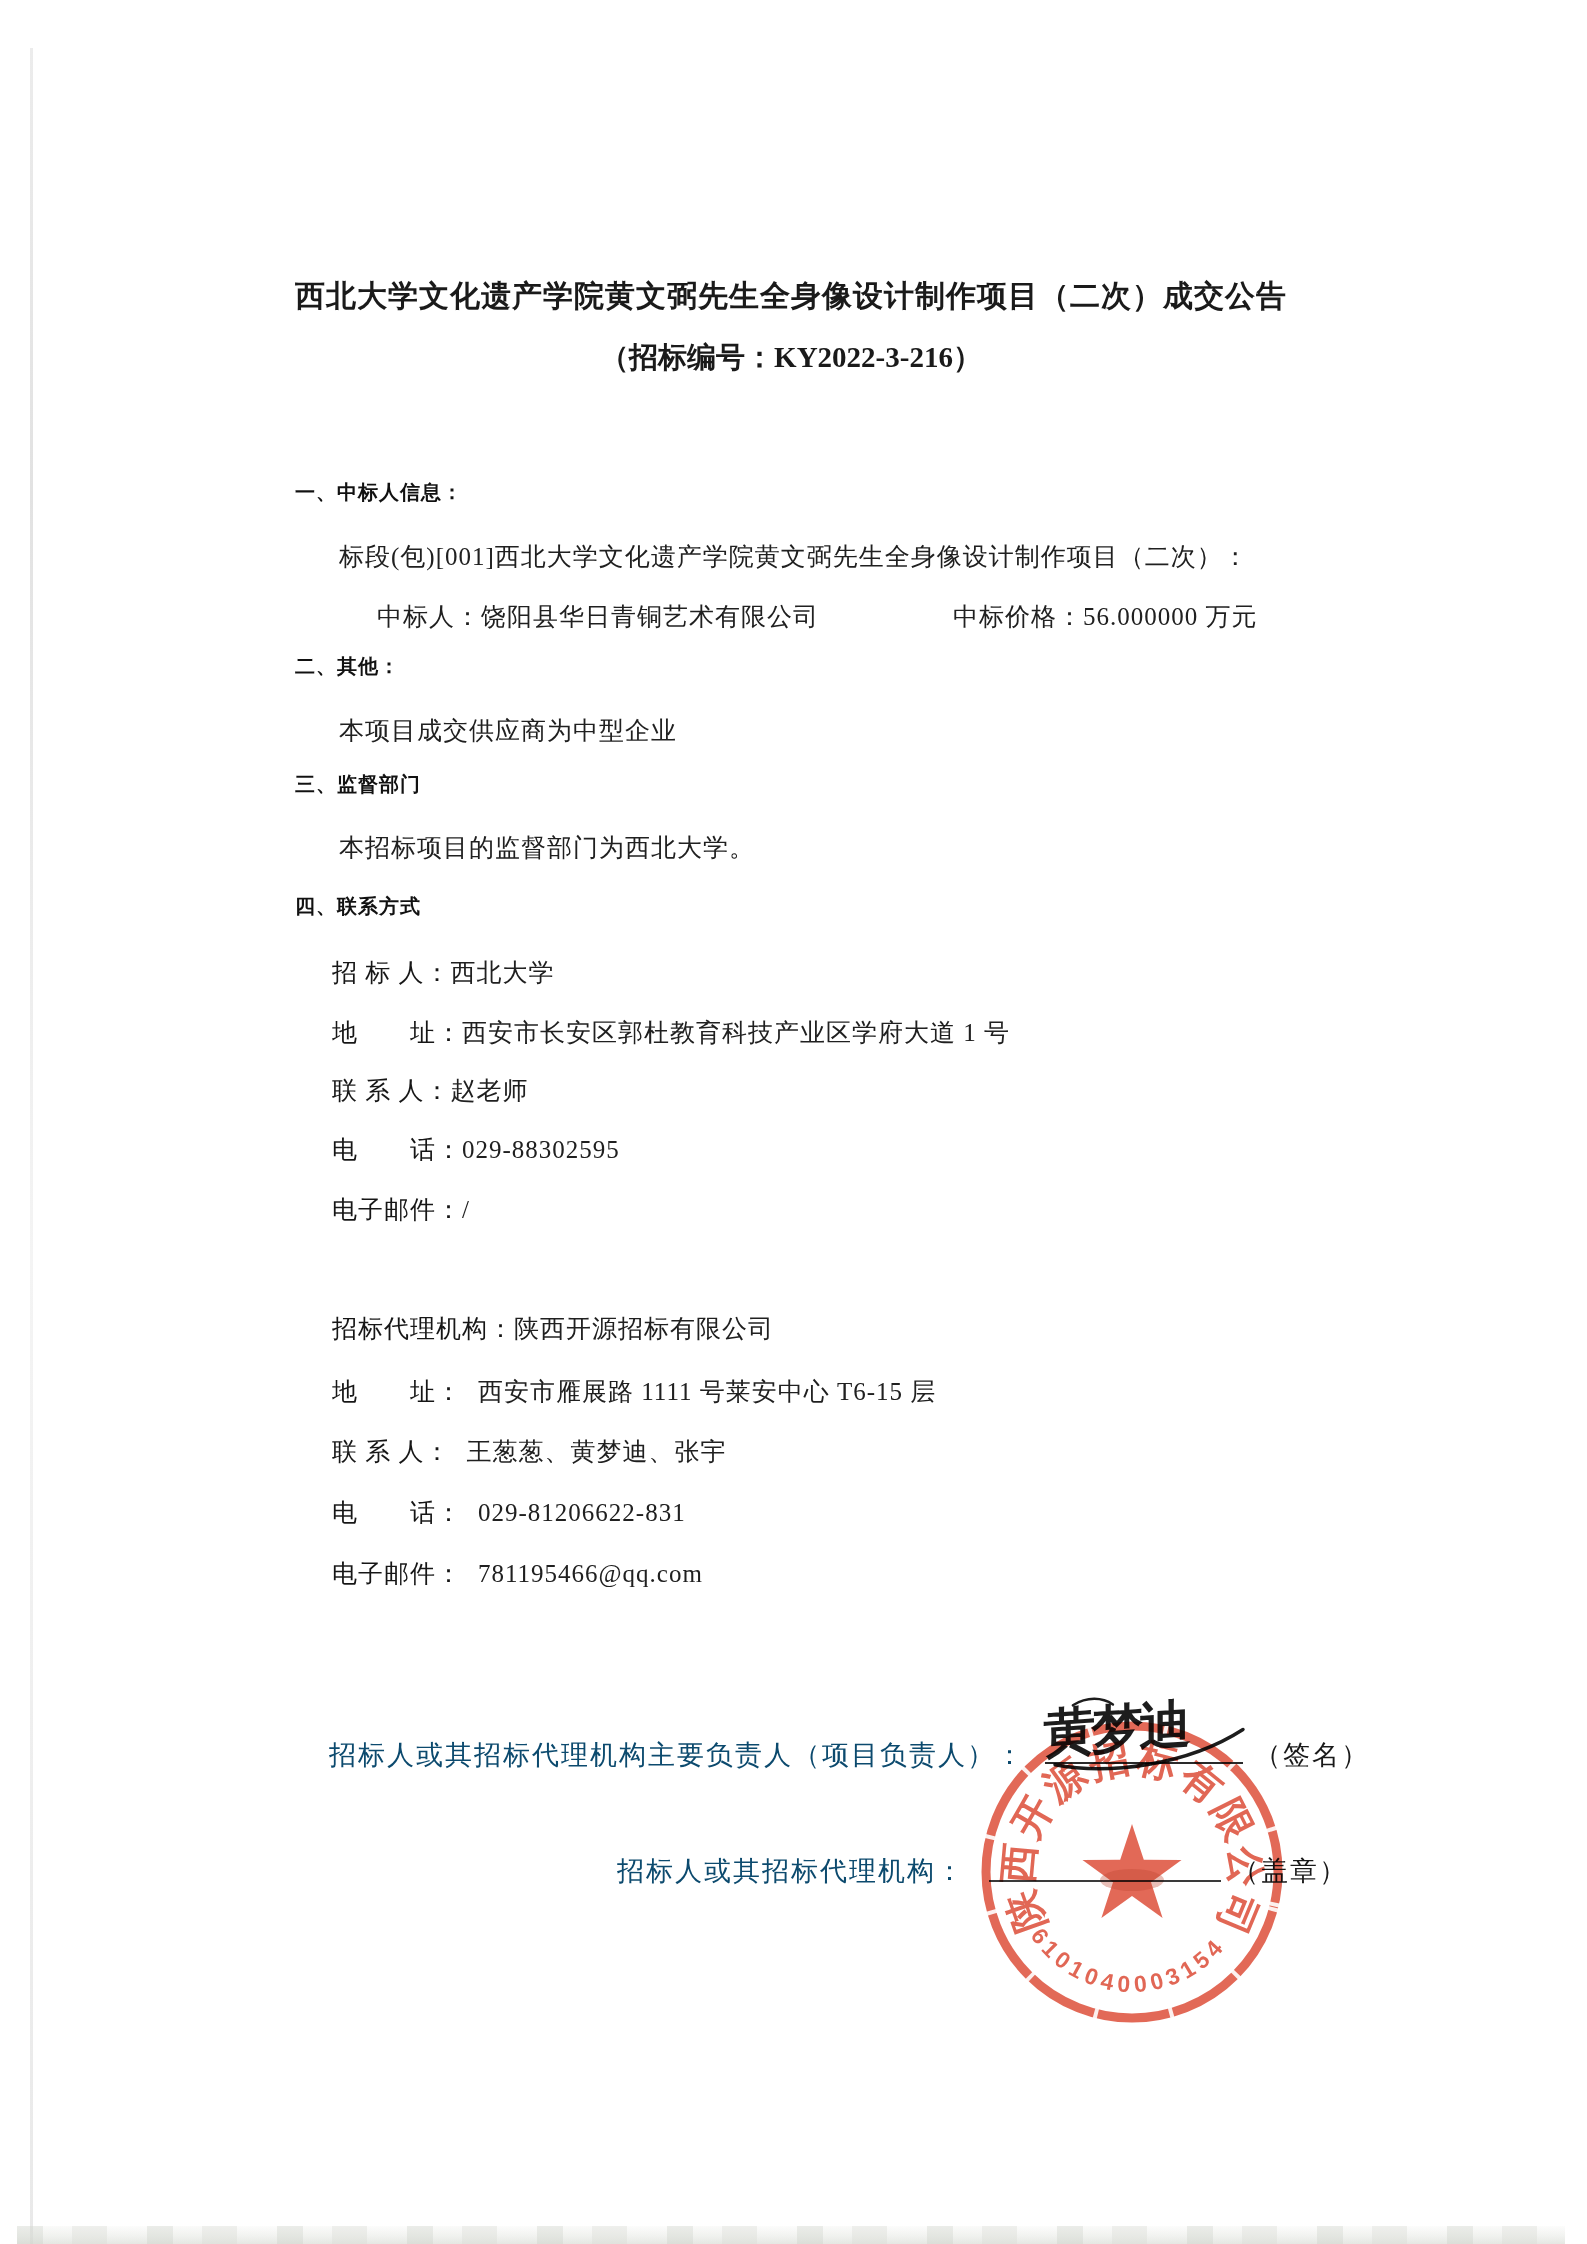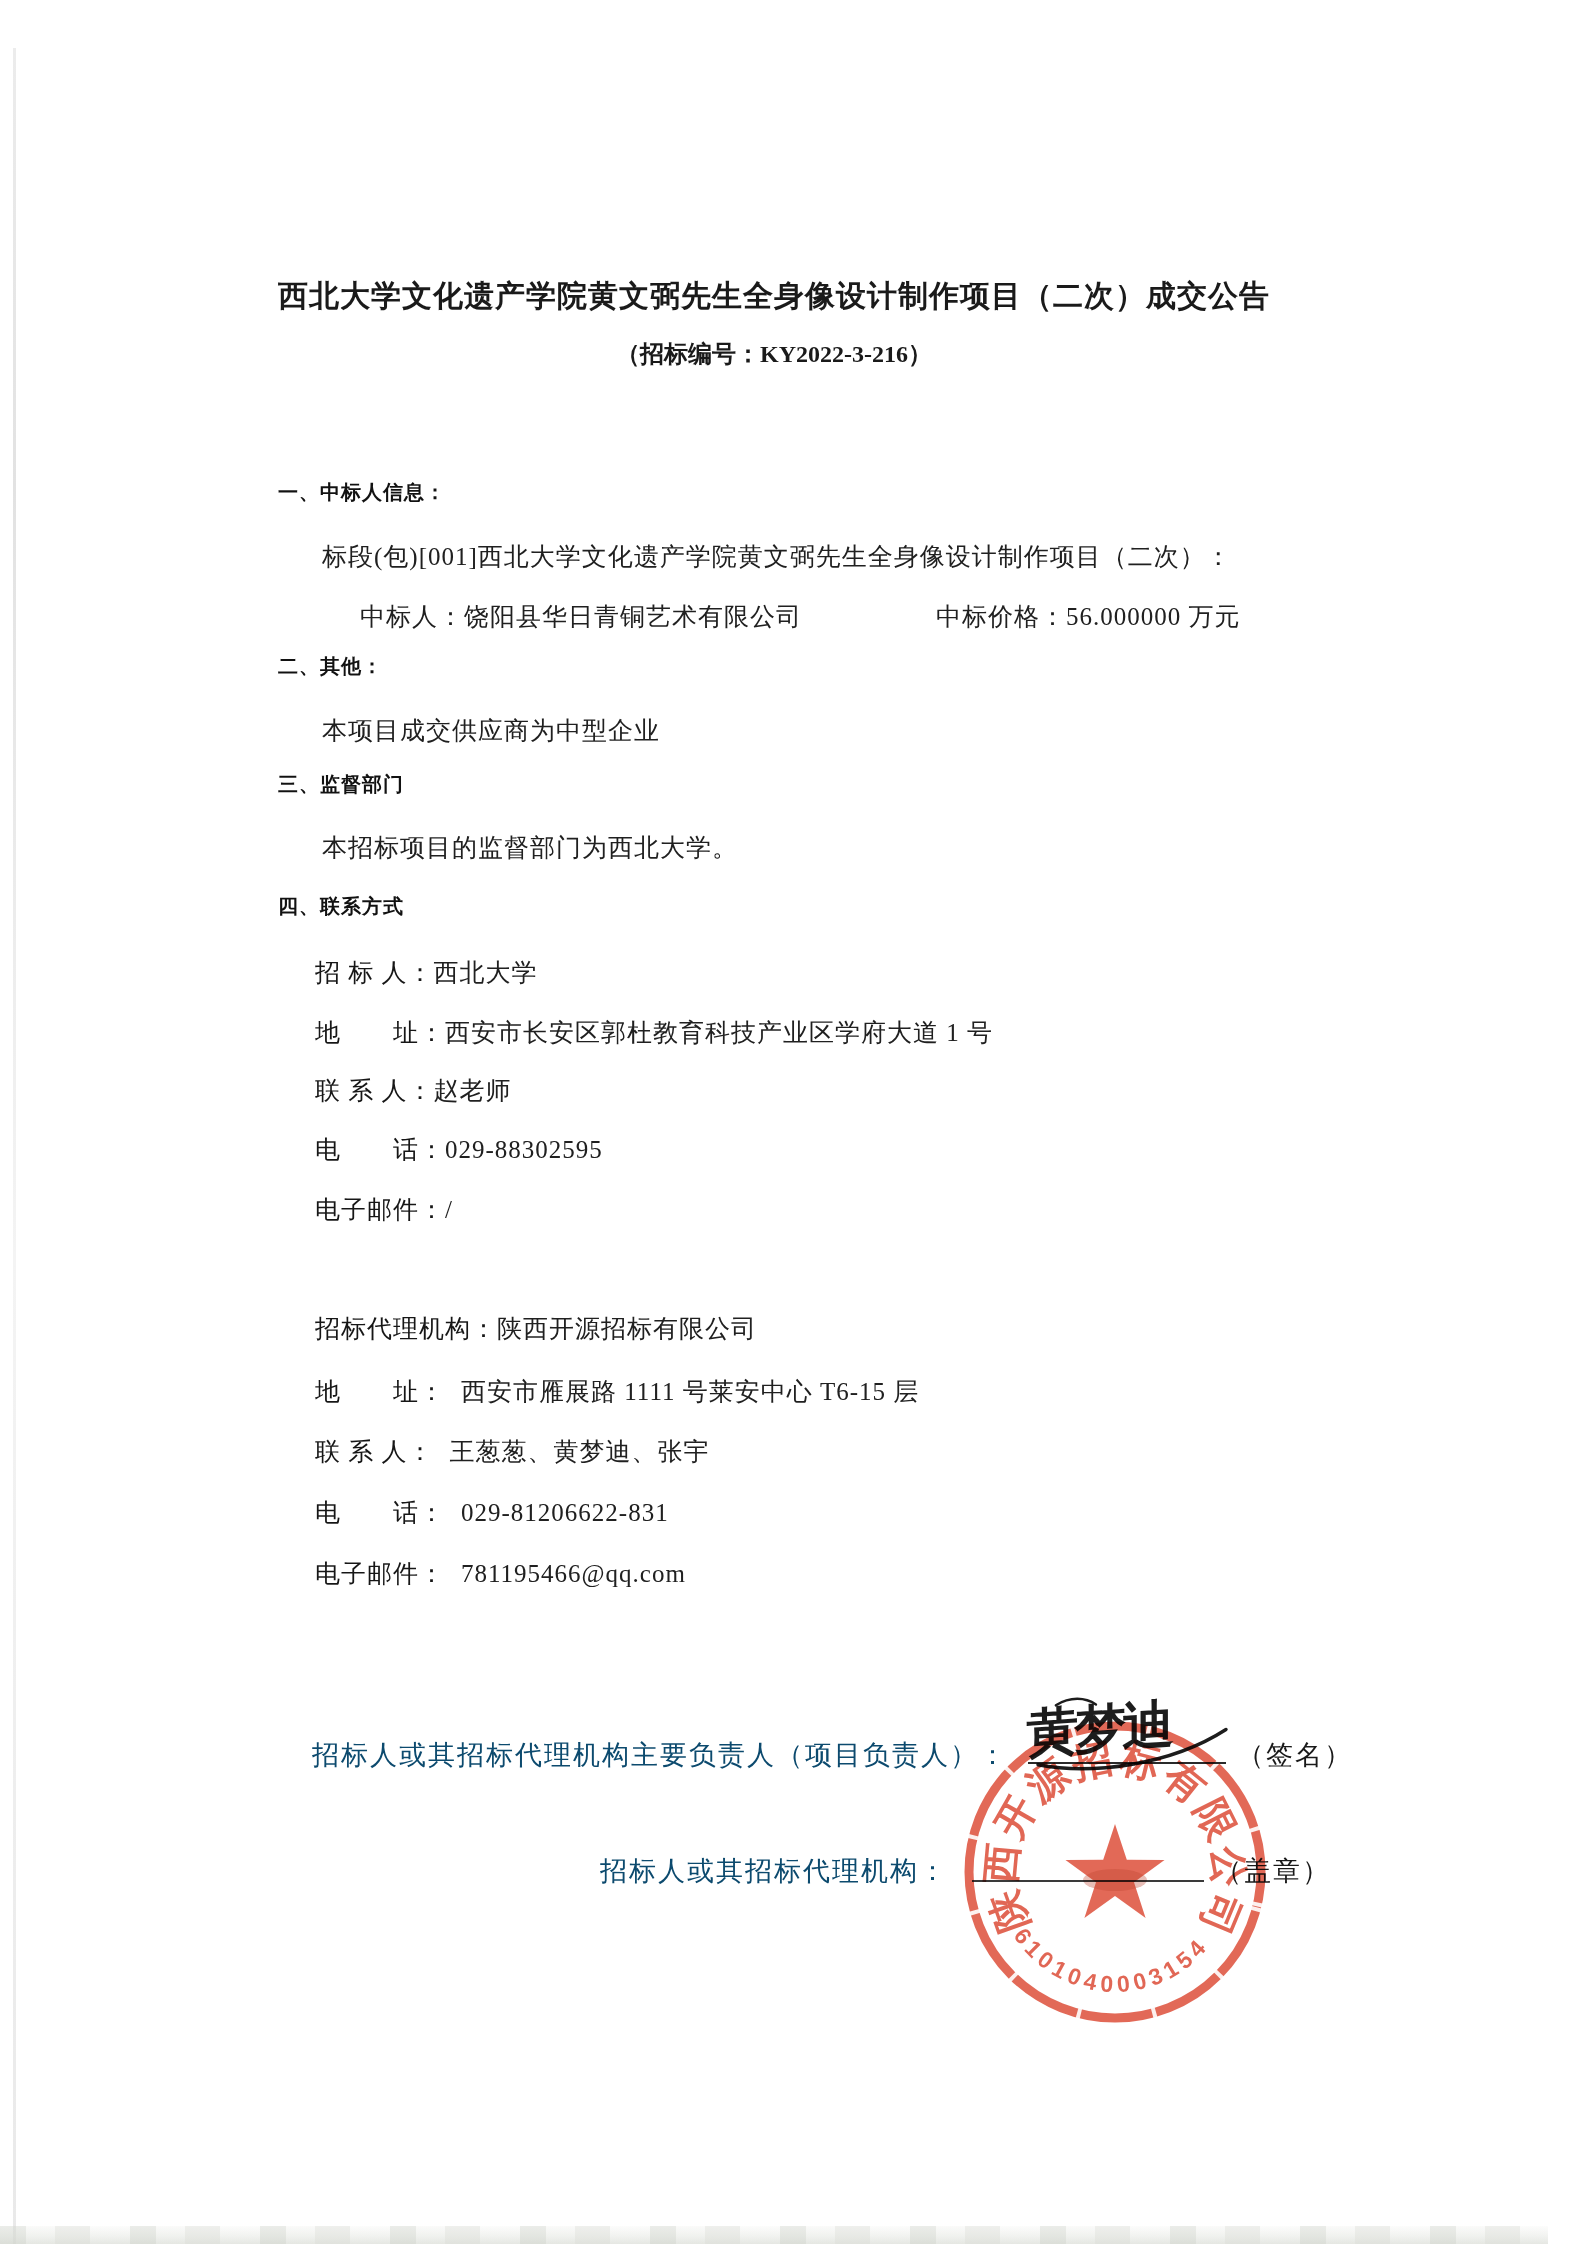--- a/index.html
+++ b/index.html
@@ -3,25 +3,26 @@
 <meta charset="utf-8">
 <style>
   html,body{margin:0;padding:0;background:#ffffff;}
   .page{
     position:relative;
     width:1548px;height:2244px;
     background:#ffffff;
     overflow:hidden;
     font-family:"Liberation Serif", serif;
     color:#1f1f1f;
+    margin-left:17px;
   }
   .abs{position:absolute;white-space:nowrap;}
   .center{left:0;right:0;text-align:center;}
   .title1{top:276px;font-size:30px;font-weight:700;letter-spacing:1px;color:#1a1a1a;}
-  .title2{top:338px;font-size:24px;font-weight:600;color:#1a1a1a;}
+  .title2{top:338px;font-size:29px;font-weight:600;color:#1a1a1a;}
   .sec-heading{
     left:278px;font-size:20px;font-weight:700;
     font-family:Liberation Serif, serif;color:#111;
     letter-spacing:1px;
   }
   .body-p{left:322px;font-size:25px;color:#202020;letter-spacing:1px;}
   .winner-row{top:600px;}
   .winner{left:360px;text-align:right;}
   .price{left:936px;}
   .crow{left:315px;font-size:25px;color:#202020;}

